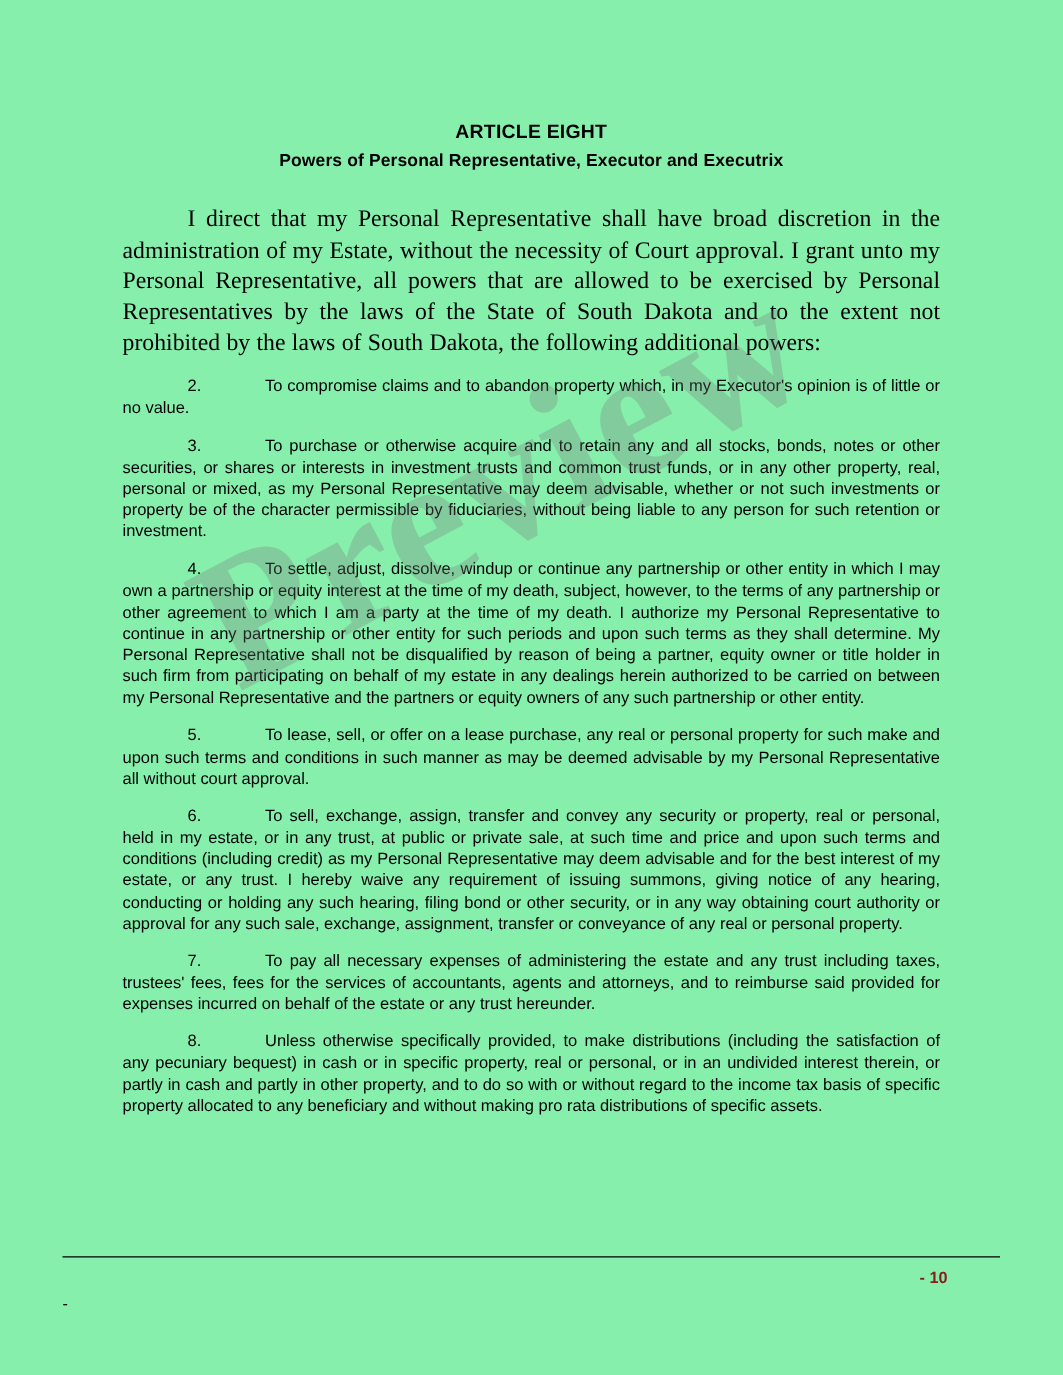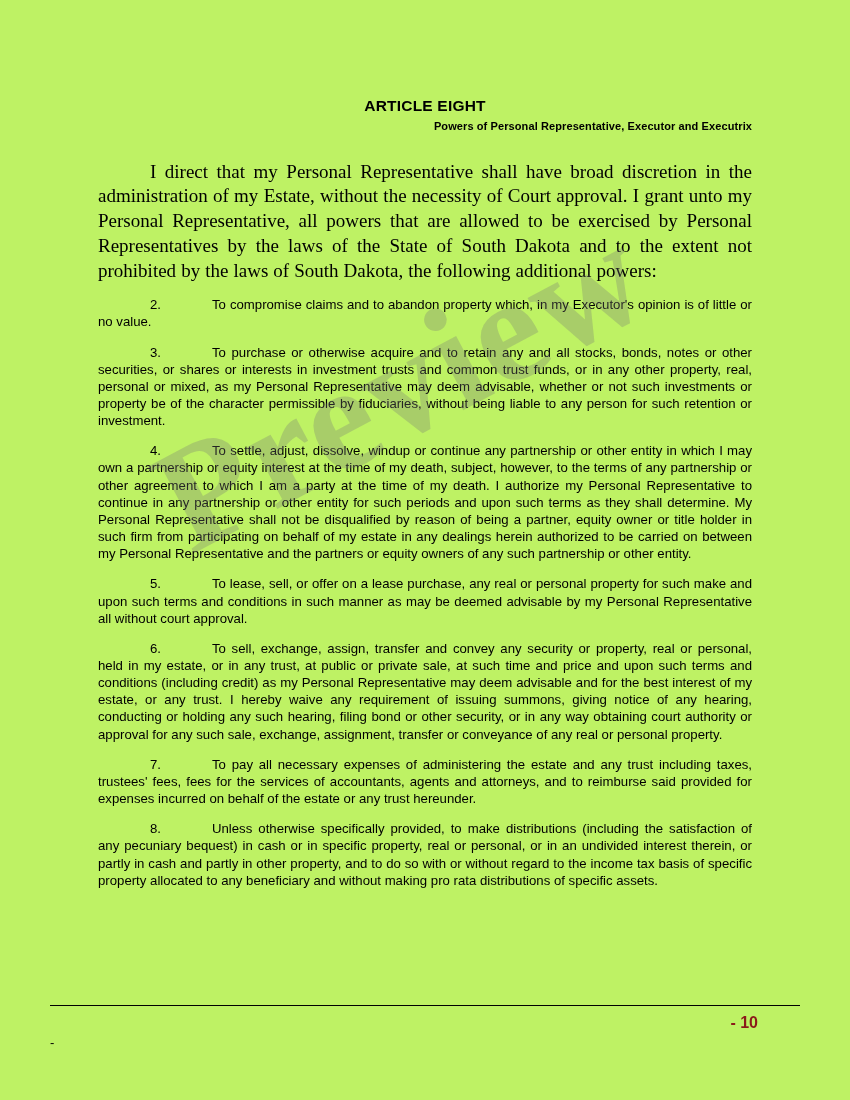--- a/index.html
+++ b/index.html
@@ -12,40 +12,40 @@
     height: 1100px;
     font-family: "Liberation Sans", sans-serif;
     color: #000000;
     position: relative;
     overflow: hidden;
   }
   .page {
     position: relative;
     width: 850px;
     height: 1100px;
-    background: #bef264;
+    background: #86efac;
     box-sizing: border-box;
   }
   .content {
     position: absolute;
     left: 98px;
     top: 96px;
     width: 654px;
   }
   .doc-title {
     text-align: center;
     font-weight: bold;
     font-size: 15.5px;
     letter-spacing: 0.2px;
     line-height: 1.35;
   }
   .doc-subtitle {
-    text-align: right;
-    font-weight: bold;
-    font-size: 11px;
+    text-align: center;
+    font-weight: bold;
+    font-size: 14px;
     letter-spacing: 0.1px;
     line-height: 1.35;
     margin-top: 2px;
   }
   .para {
     font-size: 13.2px;
     line-height: 1.30;
     text-align: justify;
     margin-top: 14px;
     word-spacing: 0.3px;
@@ -113,21 +113,21 @@
     top: 1013px;
     font-size: 13px;
     font-family: "Liberation Sans", sans-serif;
     color: #000;
     white-space: nowrap;
   }
   .page-num {
     position: absolute;
     right: 92px;
     top: 1014px;
-    font-size: 16px;
+    font-size: 13px;
     font-weight: bold;
     color: #8b1a1a;
     margin-left: 24px;
   }
   .dash-bottom {
     position: absolute;
     left: 50px;
     top: 1035px;
     font-size: 13px;
   }

